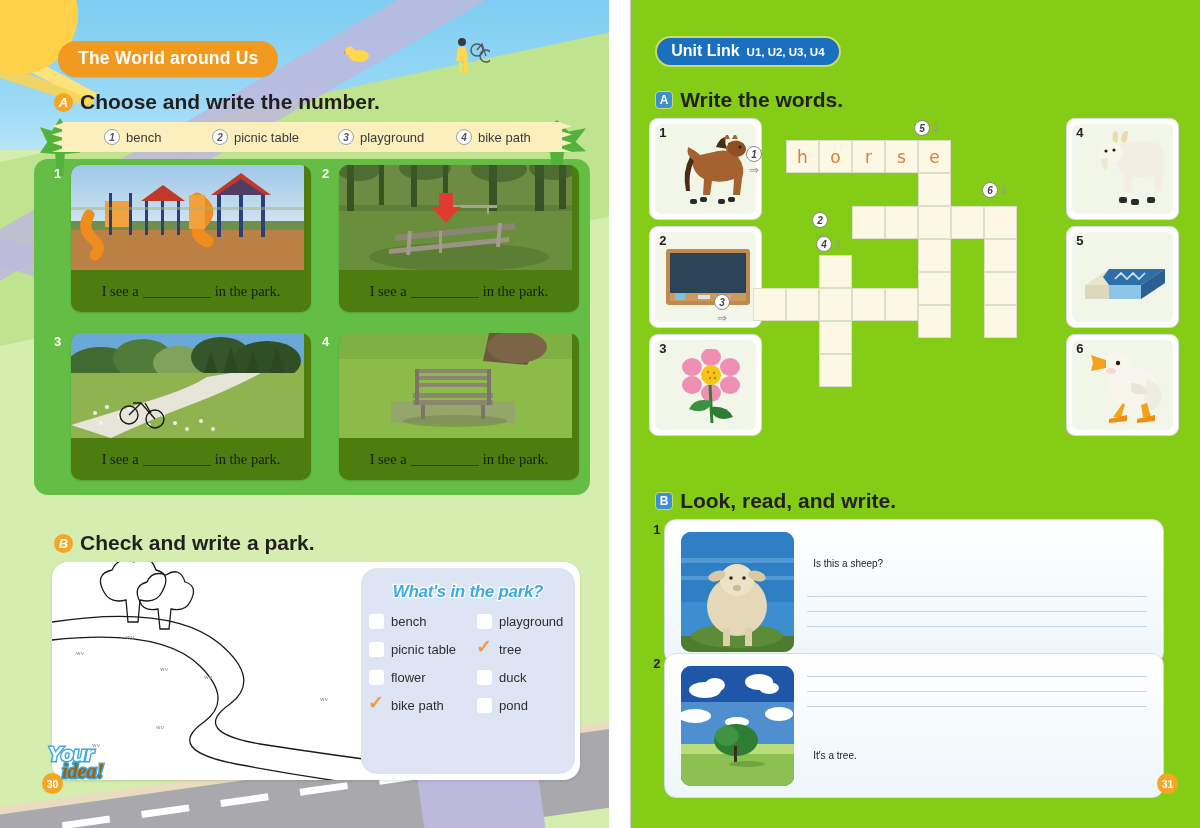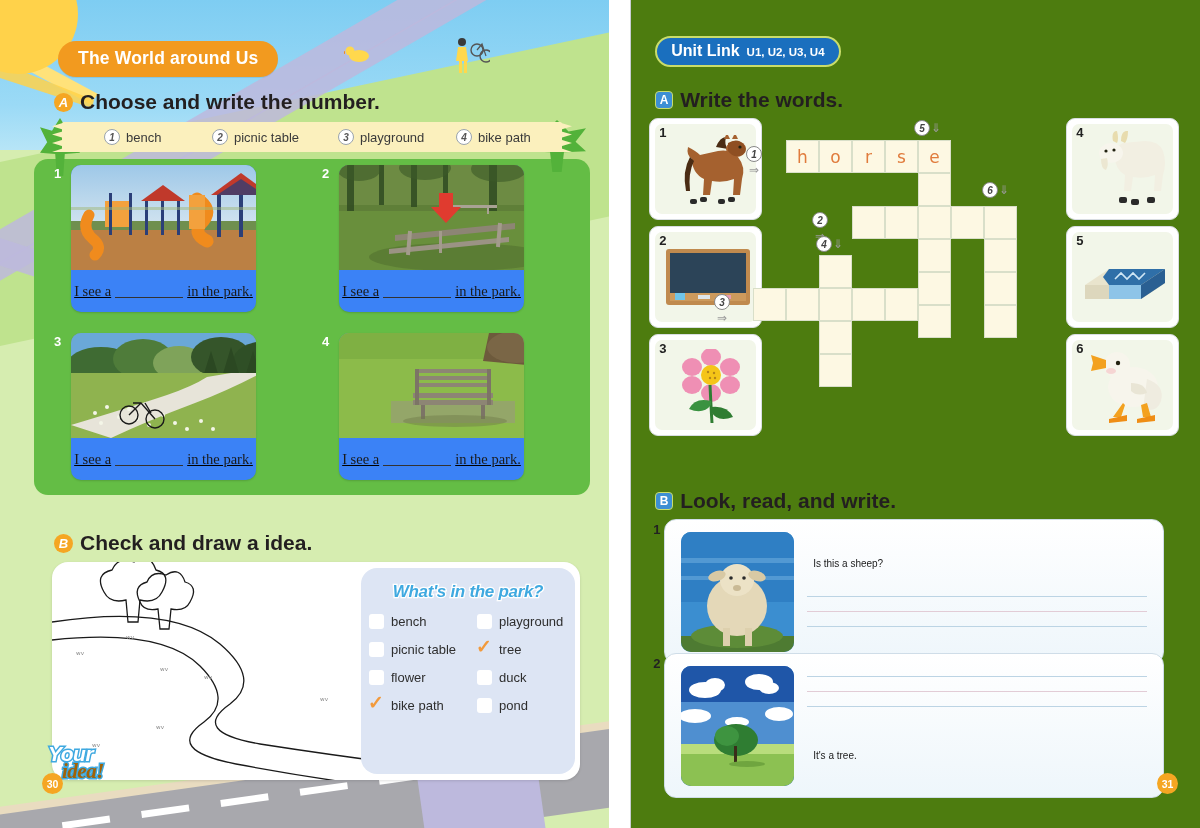--- a/index.html
+++ b/index.html
@@ -101,24 +101,23 @@
   }
   .leaf {
     position:absolute; background:#53b23a; z-index: 5;
   }
   .leaf-a { left: 40px; top: 118px; width: 40px; height: 58px;
     clip-path: polygon(50% 0,70% 22%,100% 16%,82% 42%,100% 60%,62% 62%,58% 100%,42% 100%,38% 62%,0 60%,18% 42%,0 16%,30% 22%); }
   .leaf-b { left: 528px; top: 120px; width: 58px; height: 52px;
     clip-path: polygon(50% 0,70% 22%,100% 16%,82% 42%,100% 60%,62% 62%,58% 100%,42% 100%,38% 62%,0 60%,18% 42%,0 16%,30% 22%); }
   .qnum { position:absolute; font-size: 13px; font-weight:700; color:#ffffff; }
   .photo-card {
-    position:absolute; width: 185px; height: 147px;
-    background:#3b82f6; border-radius: 10px; overflow:hidden;
+    position:absolute; width: 240px; height: 147px;
+    background:#4d7c0f; border-radius: 10px; overflow:hidden;
     box-shadow: 0 1px 2px rgba(0,0,0,.15);
-    text-decoration: underline;
   }
   .photo { width: 233px; height: 105px; position:relative; overflow:hidden; }
   .sent {
     height: 42px; display:flex; align-items:center; justify-content:center;
     font-family:"Liberation Serif", serif; font-size: 14.5px; color:#1a1a1a;
   }
   .blank-line { display:inline-block; width: 68px; border-bottom: 1.2px solid #333; margin: 0 4px; height: 14px; }
 
   
   .ph-sky { position:absolute; inset:0; background:linear-gradient(180deg,#9ec8e8 0%, #cfe2ef 55%, #d8e6e9 100%); }
@@ -158,21 +157,21 @@
   .yi-1 { color:#ffffff; -webkit-text-stroke: 3px #3fa9e0; paint-order: stroke fill; }
   .yi-2 { color:#a16207; -webkit-text-stroke: 3px #3fa9e0; paint-order: stroke fill; margin-left:14px; display:block;font-family:Liberation Serif, serif; }
   .page-num {
     position:absolute; width: 21px; height: 21px; border-radius:50%;
     background:#f5a623; color:#fff; font-size:10.5px; font-weight:700;
     display:flex;align-items:center;justify-content:center; z-index: 10;
   }
 
   
   .page-right {
-    position:relative; width: 580px; height: 828px; background:#4d7c0f;
+    position:relative; width: 580px; height: 828px; background:#84cc16;
     border-left: 1.5px solid #c9cdd2;
     margin-left: 21px;
   }
   .unit-link {
     position:absolute; left: 24px; top: 36px;
     background:#1a6fbe; color:#ffffff;
     border: 2.5px solid #c9dd6a; border-radius: 16px;
     padding: 4px 14px 5px 14px;
     font-size: 16px; font-weight: 700;
     display:flex; align-items:baseline; gap:7px;
@@ -442,21 +441,21 @@
       </div>
       <div class="sent">
         <span>I see a</span>
         <span class="blank-line"></span>
         <span>in the park.</span>
       </div>
     </div>
 
     <div class="sec-head" style="left:54px; top:531px;">
       <span class="sec-badge">B</span>
-      <span class="sec-title">Check and draw a idea.</span>
+      <span class="sec-title">Check and write a park.</span>
     </div>
 
     <div class="road-bottom2"></div>
     <div class="road-bottom"></div>
     <div class="road-bottom3"></div>
     <svg class="road-dash" viewBox="0 0 760 78">
       <g fill="#ffffff">
         <rect x="120" y="34" width="48" height="7"></rect>
           <rect x="200" y="34" width="48" height="7"></rect>
         <rect x="280" y="34" width="48" height="7"></rect>

